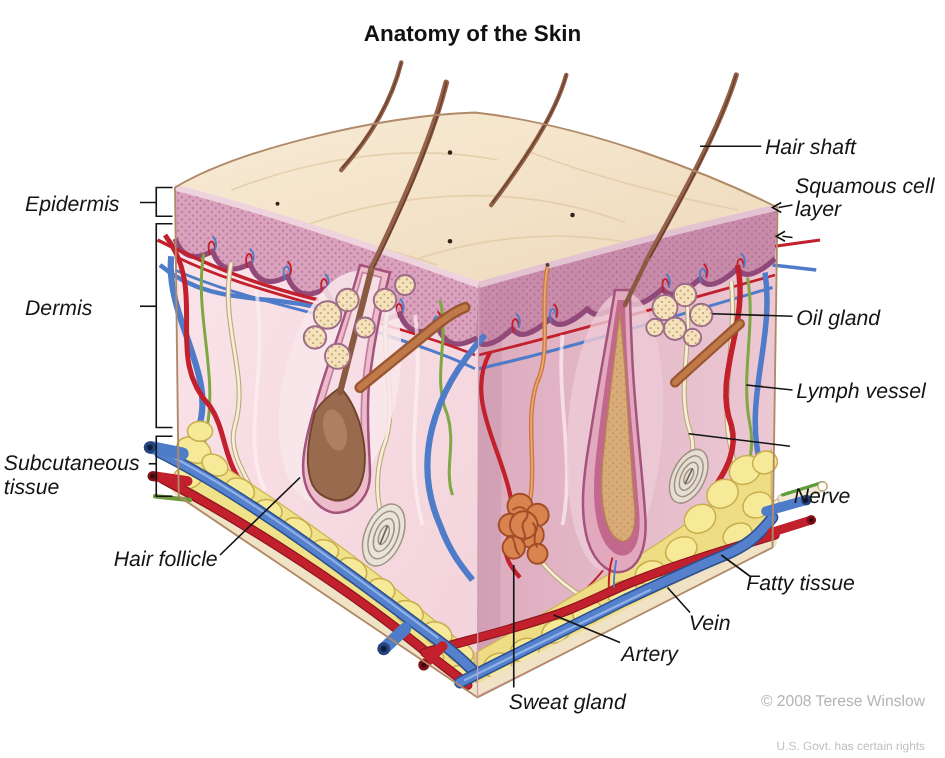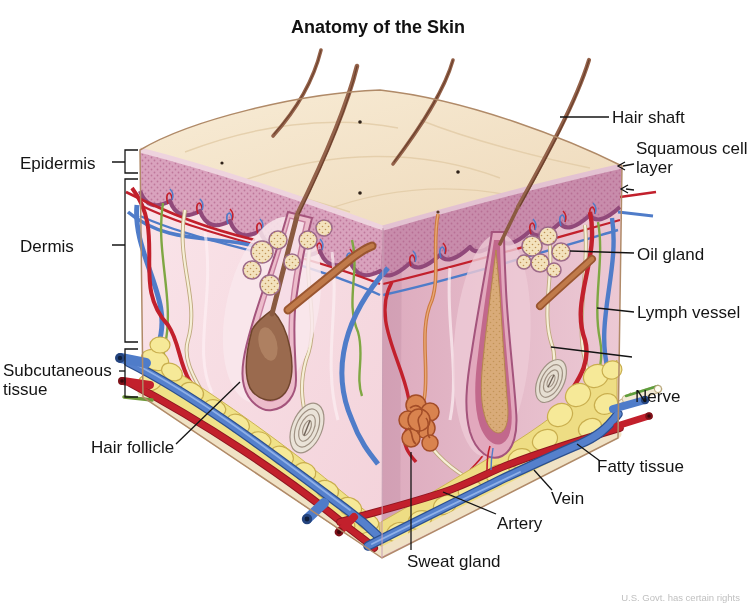--- a/index.html
+++ b/index.html
@@ -1,21 +1,21 @@
 <!DOCTYPE html>
 <html><head>
 <meta charset="utf-8">
 <style>
   html,body{margin:0;padding:0;background:#fff;}
   .stage{position:relative;width:756px;height:606px;background:#ffffff;overflow:hidden;
          font-family:"Liberation Sans",sans-serif;border-radius:23px;}
   .stage svg{position:absolute;left:0;top:0;}
   .fig-title{position:absolute;left:0;top:17px;width:756px;text-align:center;
              font-size:18px;font-weight:bold;color:#111;}
-  .lbl{position:absolute;font-size:17px;line-height:1.12;color:#141414;letter-spacing:0px;}
+  .lbl{position:absolute;font-size:17px;line-height:1.12;color:#141414;letter-spacing:0px;font-style:italic;}
   .r{text-align:left;}
   .credit1{position:absolute;right:16px;top:554px;font-size:12.5px;color:#b5b5b5;}
   .credit2{position:absolute;right:16px;top:592px;font-size:9.5px;color:#c0c0c0;}
 </style>
 </head>
 <body>
 
 <div class="stage">
 
 <svg width="756" height="606" viewBox="0 0 756 606">
@@ -415,15 +415,16 @@
 <div class="lbl" style="left:612px;top:108px;">Hair shaft</div>
 <div class="lbl" style="left:636px;top:139px;width:122px;">Squamous cell layer</div>
 <div class="lbl" style="left:637px;top:245px;">Oil gland</div>
 <div class="lbl" style="left:637px;top:303px;">Lymph vessel</div>
 <div class="lbl" style="left:635px;top:349px;margin-top:38px;">Nerve</div>
 <div class="lbl" style="left:597px;top:457px;">Fatty tissue</div>
 <div class="lbl" style="left:551px;top:489px;">Vein</div>
 <div class="lbl" style="left:497px;top:514px;">Artery</div>
 <div class="lbl" style="left:407px;top:552px;">Sweat gland</div>
 
+<div class="credit1">© 2008 Terese Winslow</div>
 <div class="credit2">U.S. Govt. has certain rights</div>
 
 </div>
 
 </body></html>

